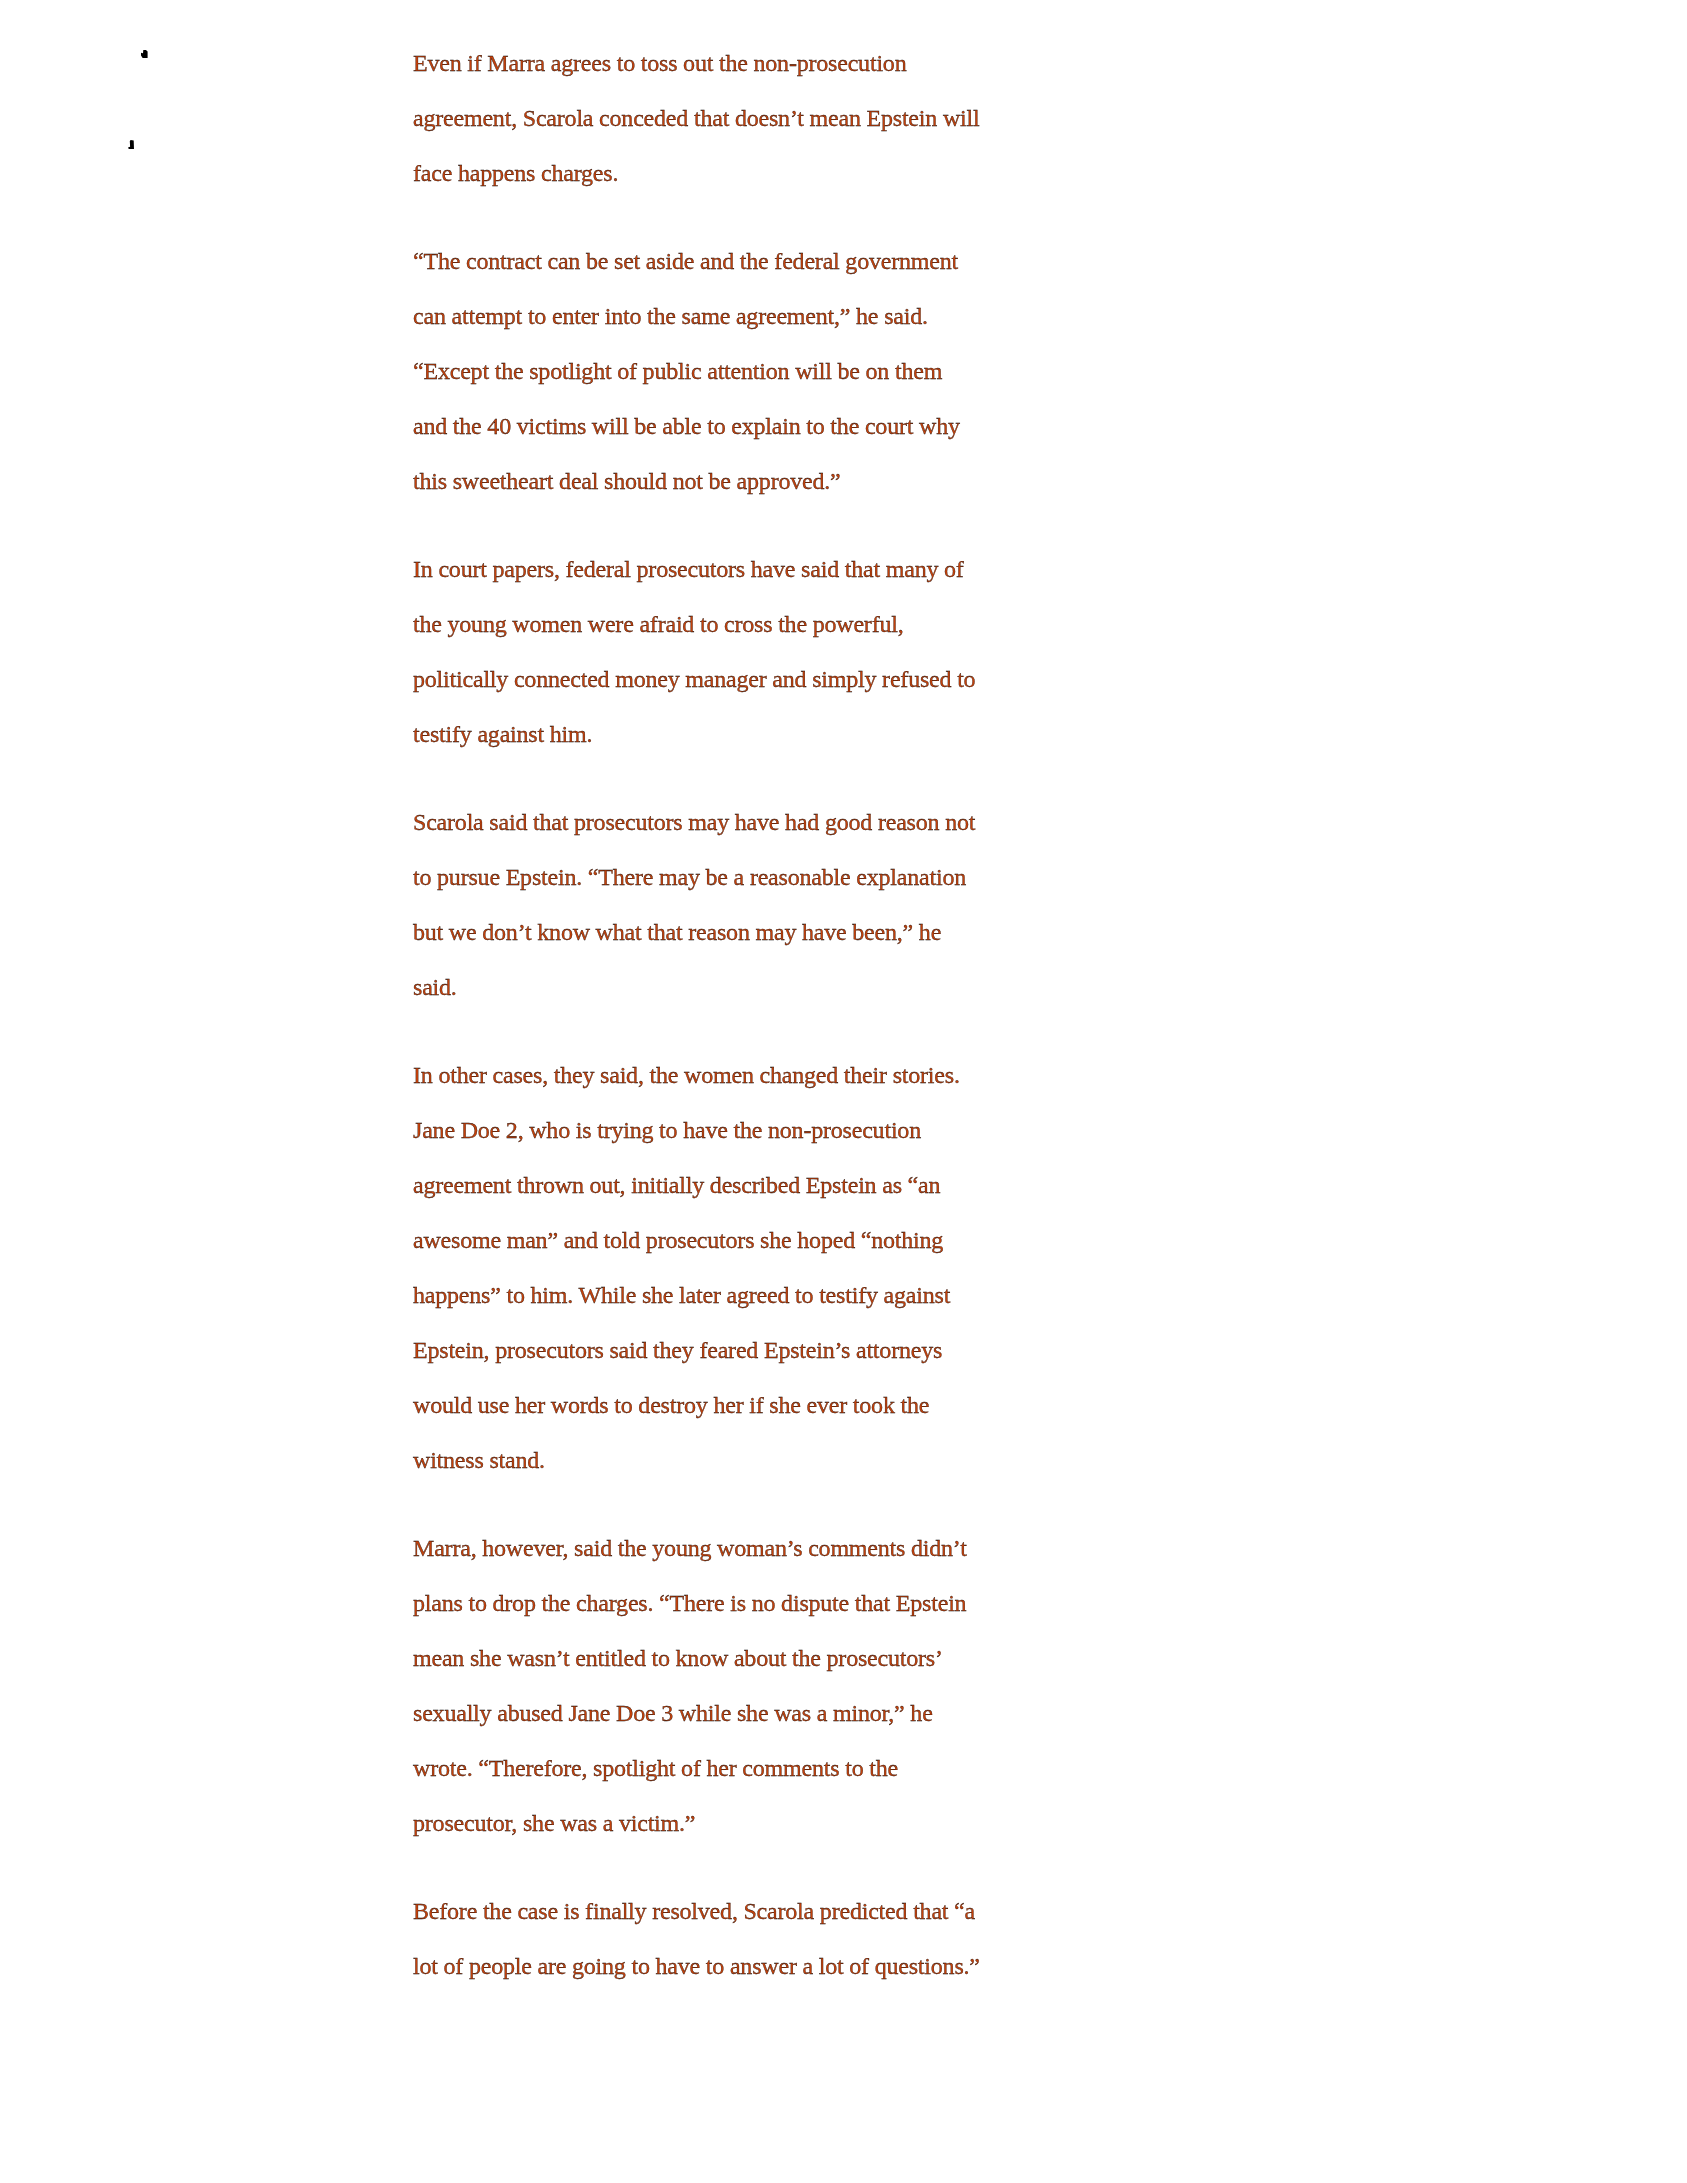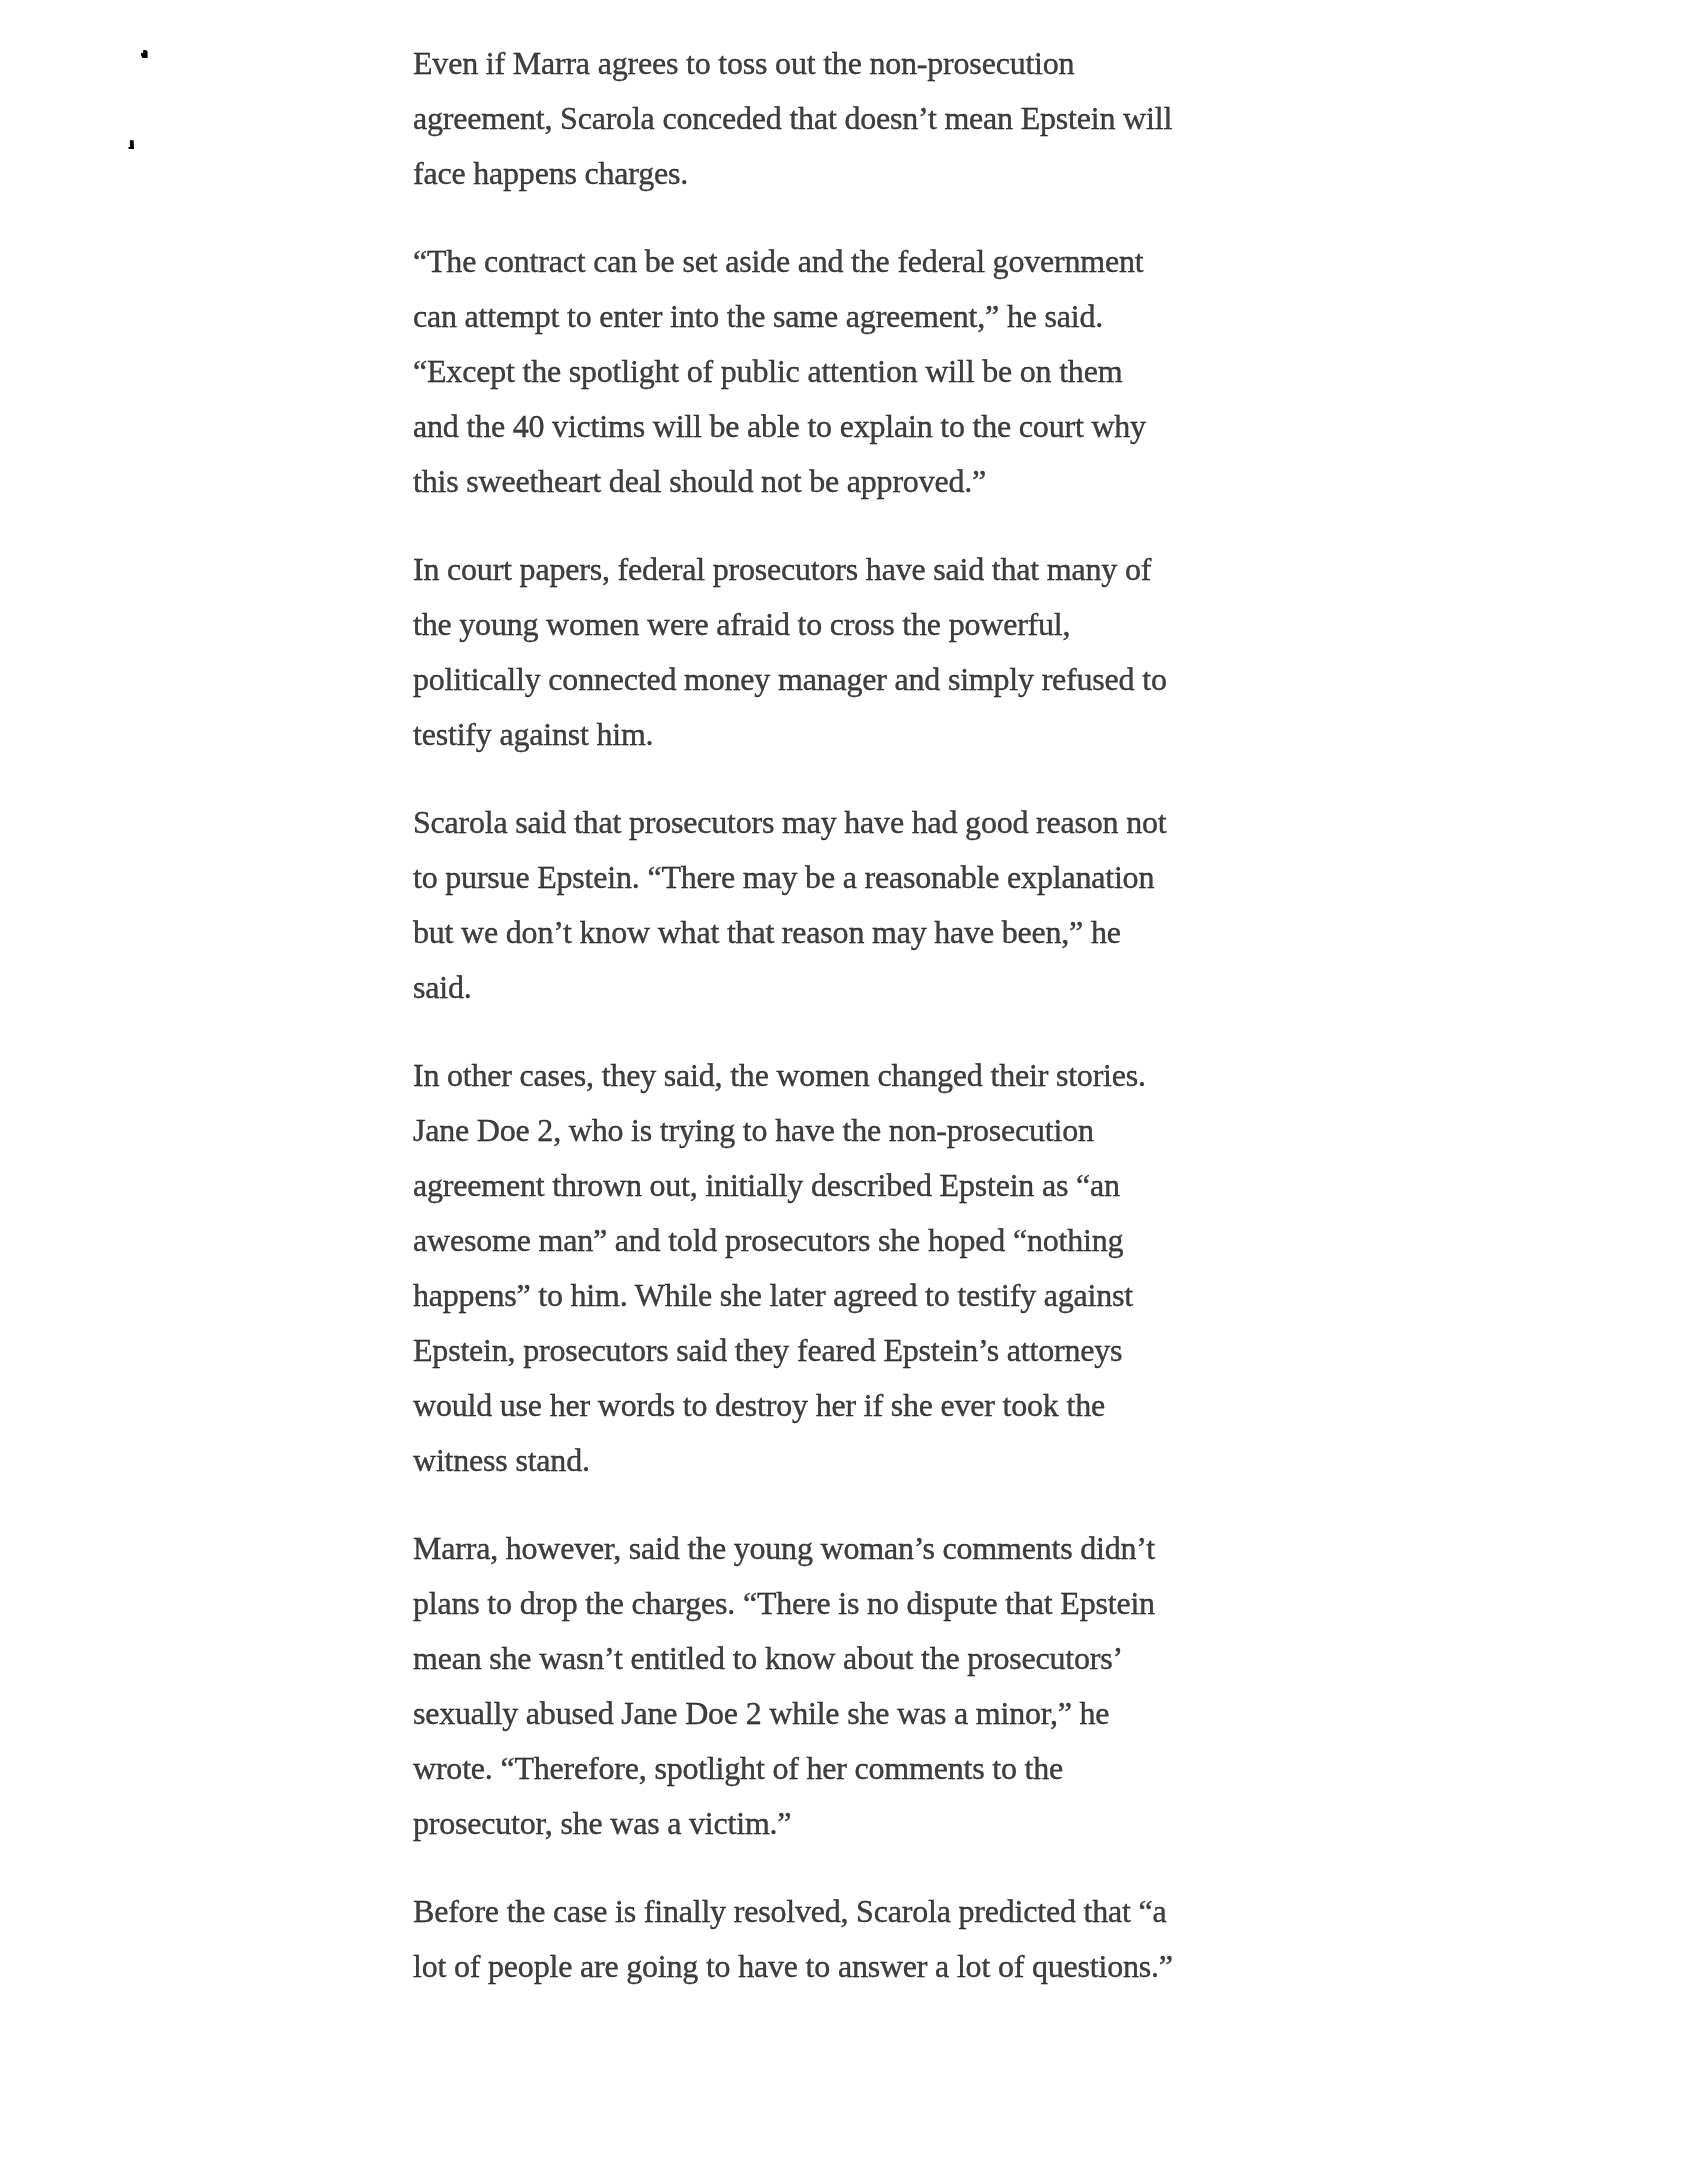--- a/index.html
+++ b/index.html
@@ -13,24 +13,24 @@
     height: 2183px;
     background: #ffffff;
     overflow: hidden;
   }
   .article {
     position: absolute;
     left: 413px;
     top: 36px;
     width: 860px;
     font-family: "Liberation Serif", "DejaVu Serif", serif;
-    font-size: 32px;
+    font-size: 24px;
     line-height: 55px;
     letter-spacing: -0.2px;
-    color: #404040;
+    color: #c2410c;
     -webkit-text-stroke: 0.3px #0a0a0a;
   }
   .paragraph {
     margin: 0 0 33px 0;
     padding: 0;
   }
   .text-line {
     white-space: nowrap;
   }
   .speck {
@@ -84,21 +84,21 @@
         <div class="text-line">awesome man” and told prosecutors she hoped “nothing</div>
         <div class="text-line">happens” to him. While she later agreed to testify against</div>
         <div class="text-line">Epstein, prosecutors said they feared Epstein’s attorneys</div>
         <div class="text-line">would use her words to destroy her if she ever took the</div>
         <div class="text-line">witness stand.</div>
       </div>
       <div class="paragraph">
         <div class="text-line">Marra, however, said the young woman’s comments didn’t</div>
         <div class="text-line">plans to drop the charges. “There is no dispute that Epstein</div>
         <div class="text-line">mean she wasn’t entitled to know about the prosecutors’</div>
-        <div class="text-line">sexually abused Jane Doe 2 while she was a minor,” he</div>
+        <div class="text-line">sexually abused Jane Doe 3 while she was a minor,” he</div>
         <div class="text-line">wrote. “Therefore, spotlight of her comments to the</div>
         <div class="text-line">prosecutor, she was a victim.”</div>
       </div>
       <div class="paragraph">
         <div class="text-line">Before the case is finally resolved, Scarola predicted that “a</div>
         <div class="text-line">lot of people are going to have to answer a lot of questions.”</div>
       </div>
     </div>
 </div>
 

